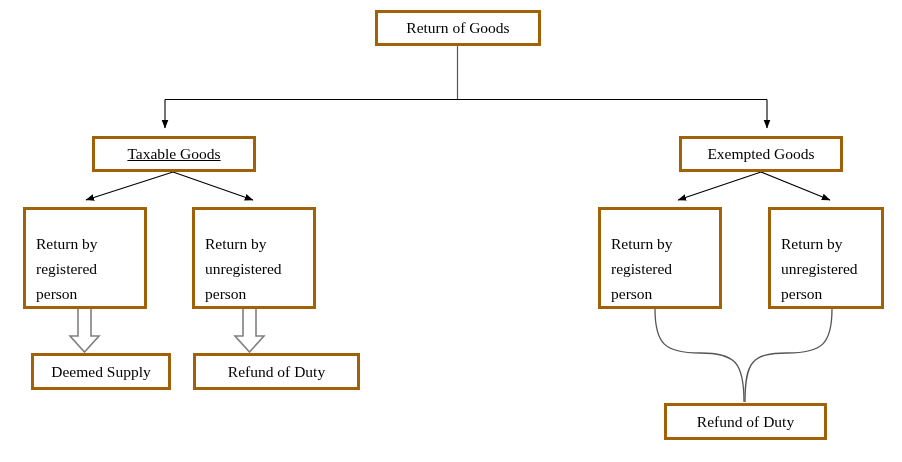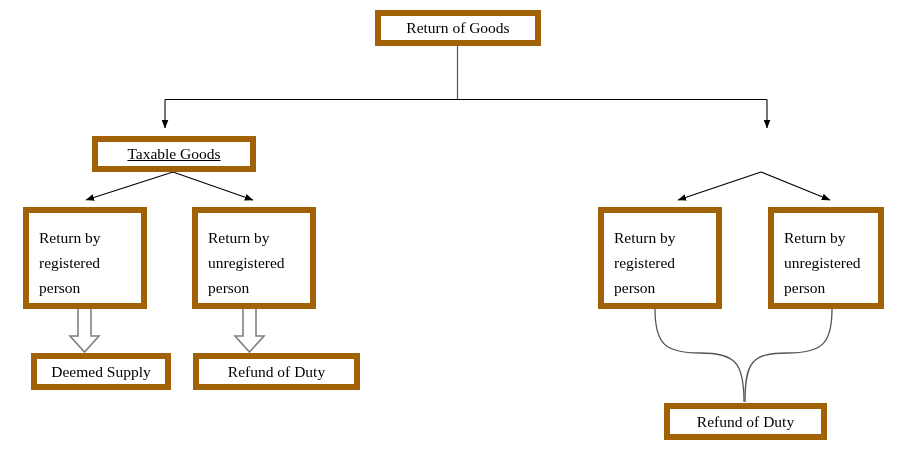--- a/index.html
+++ b/index.html
@@ -11,36 +11,36 @@
     position: relative;
     width: 902px;
     height: 462px;
     background: #ffffff;
     font-family: "Liberation Serif", "DejaVu Serif", serif;
     overflow: hidden;
   }
   .node {
     position: absolute;
     box-sizing: border-box;
-    border: 6px solid #a16207;
+    border: 3px solid #a16207;
     background: #ffffff;
     color: #000000;
     font-size: 15.5px;
     line-height: 1.0;
     z-index: 2;
   }
   .node.center {
     display: flex;
     align-items: center;
     justify-content: center;
     text-align: center;
   }
   .node.left {
     display: flex;
-    align-items: center;
+    align-items: flex-end;
     justify-content: flex-start;
     text-align: left;
     padding: 9px 0 0 10px;
     line-height: 1.62;
   }
   .node .label {
     display: block;
     white-space: pre-line;
   }
   svg.connectors {
@@ -106,20 +106,23 @@
   </svg>
 
   <div class="node center" style="left:375px; top:10px; width:166px; height:36px;">
     <span class="label">Return of Goods</span>
   </div>
 
   <div class="node center" style="left:92px; top:136px; width:164px; height:36px;text-decoration:underline;">
     <span class="label">Taxable Goods</span>
   </div>
 
+  <div class="node center" style="left:679px; top:136px; width:164px; height:36px;">
+    <span class="label">Exempted Goods</span>
+  </div>
 
   <div class="node left" style="left:23px; top:207px; width:124px; height:102px;">
     <span class="label">Return by
 registered
 person</span>
   </div>
 
   <div class="node left" style="left:192px; top:207px; width:124px; height:102px;">
     <span class="label">Return by
 unregistered

